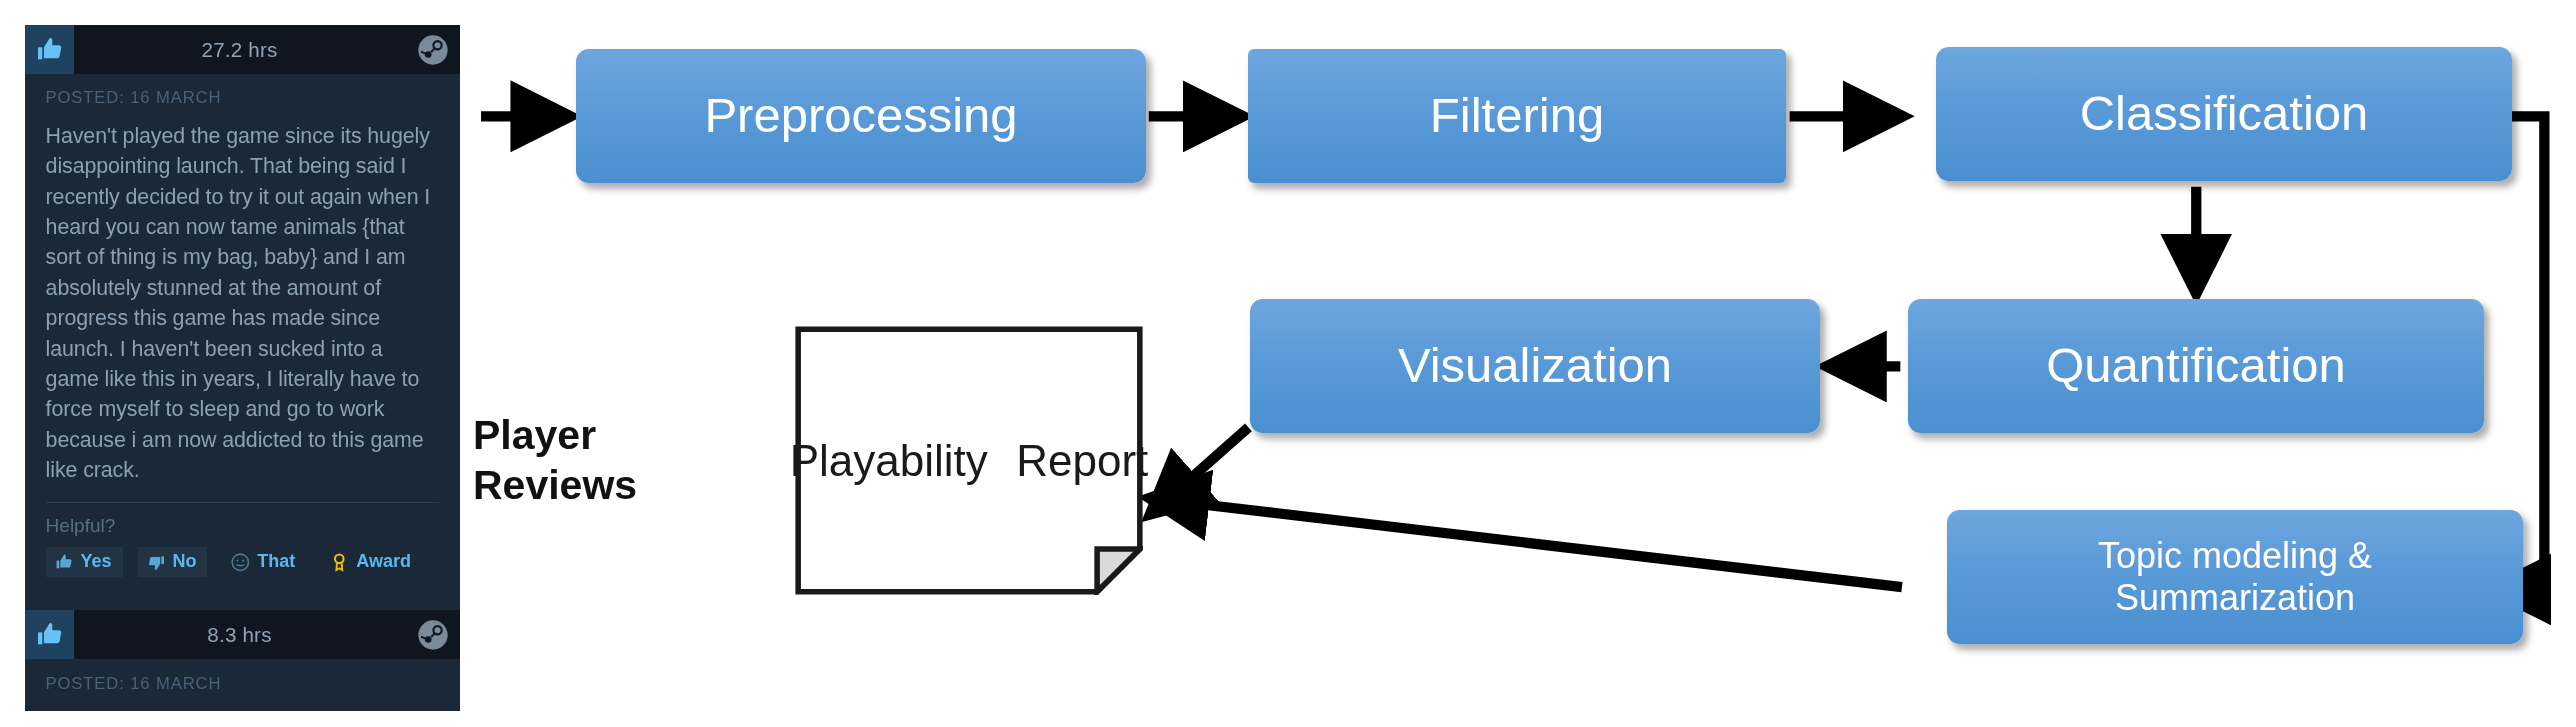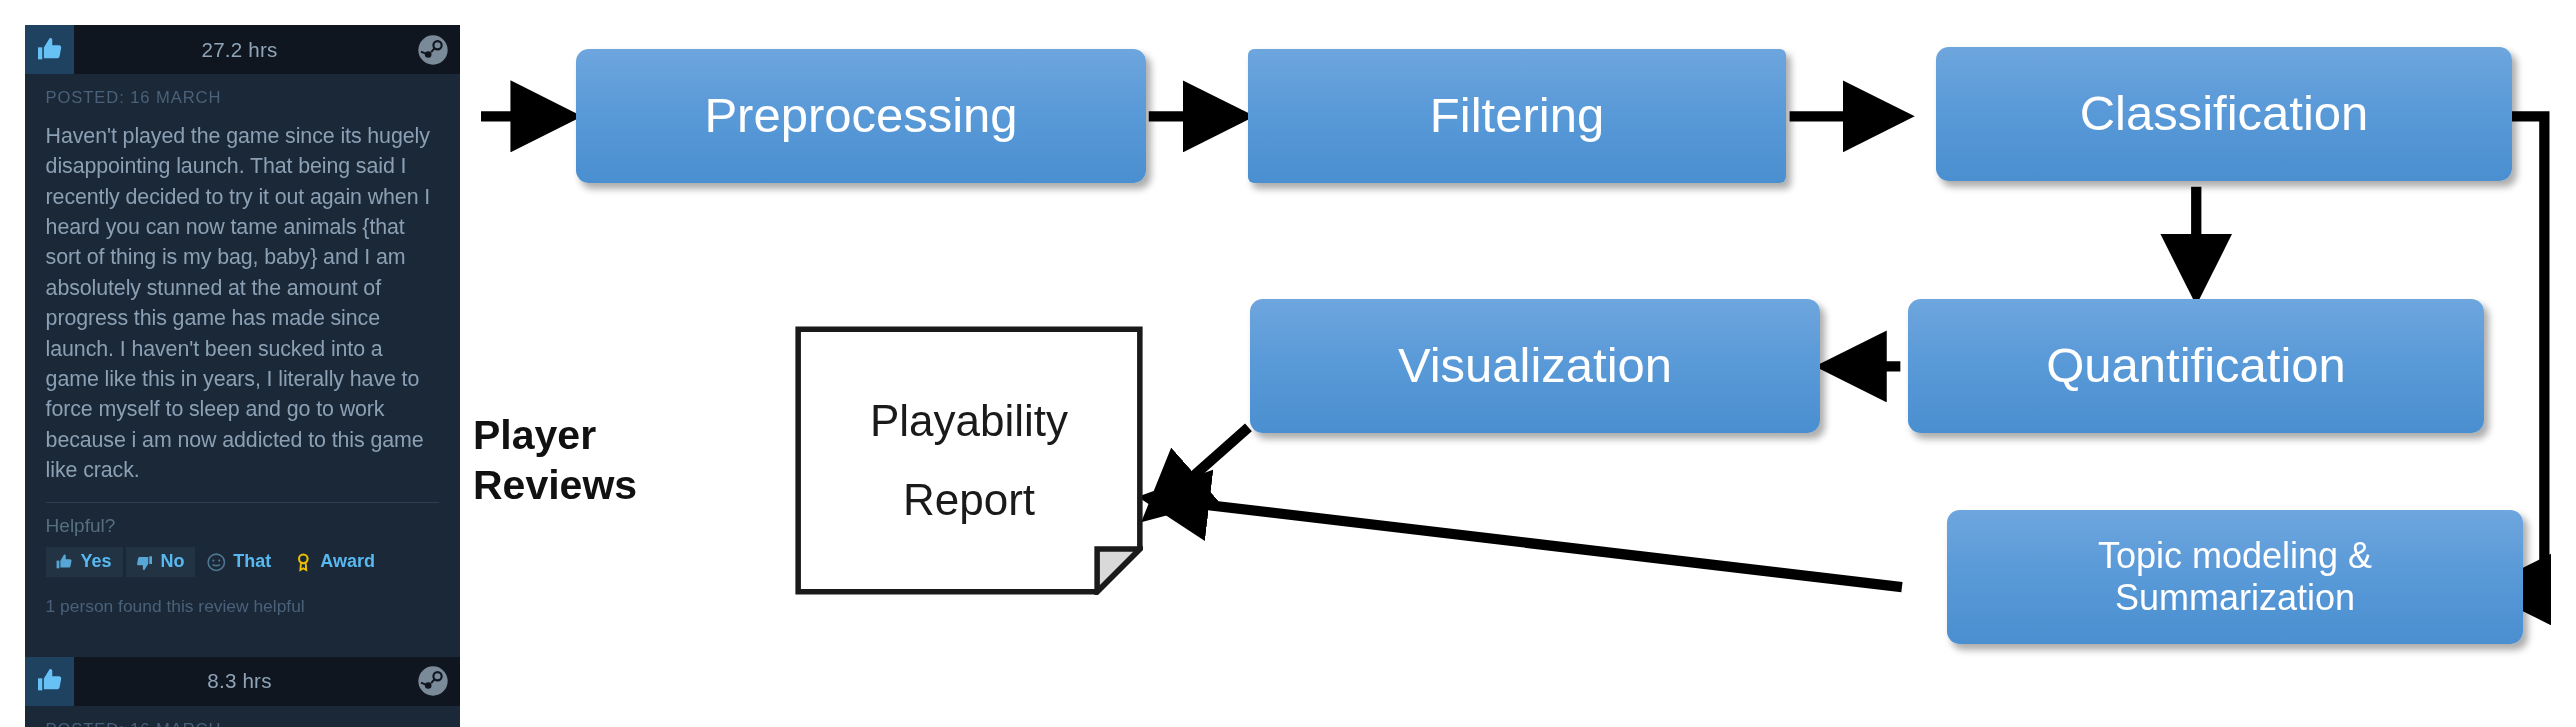--- a/index.html
+++ b/index.html
@@ -93,21 +93,21 @@
     margin: 16px 0 0 0;
   }
   .helpful-label {
     color: #56707f;
     font-size: 19px;
     padding: 12.7px 0 9.5px 0;
   }
   .vote-row {
     display: flex;
     align-items: center;
-    gap: 3px;
+    gap: 15px;
     padding-bottom: 8px;
   }
   .vote-btn {
     display: flex;
     align-items: center;
     gap: 6.3px;
     background: #223344;
     padding: 4.7px 11px 4.7px 8px;
     color: #58b8f0;
     font-size: 18px;
@@ -159,21 +159,21 @@
     top: 326px;
     width: 348px;
     height: 269px;
   }
   #doc-report .doc-text {
     position: absolute;
     left: 0; top: 0;
     width: 348px;
     height: 269px;
     display: flex;
-    flex-direction: column;
+    flex-direction: row;
     align-items: center;
     justify-content: center;
     gap: 28.5px;
     color: #1a1a1a;
     font-size: 44px;
     pointer-events: none;
   }
 
   
   #player-reviews-caption {
@@ -262,21 +262,20 @@
           <div class="vote-btn plain">
             <span class="vote-icon">
               <svg width="20.6" height="20.6" viewBox="0 0 24 24">
                   <circle cx="12" cy="8" r="5" fill="none" stroke="#f0c000" stroke-width="2.4"></circle>
                   <path d="M9.2 13.2 8.6 21l3.4-2 3.4 2-.6-7.8" fill="none" stroke="#f0c000" stroke-width="2.2"></path>
                 </svg>
             </span>
             <span>Award</span>
           </div>
         </div>
-        <div class="helpful-count">1 person found this review helpful</div>
       </div>
     </div>
 
     <div class="card-gap"></div>
 
     <div class="review-card">
       <div class="review-header">
         <div class="thumb-box">
           <svg width="32" height="32" viewBox="0 0 24 24" aria-hidden="true">
             <path d="M3 10h3.2v9H3z" fill="#67c1f5"></path>

